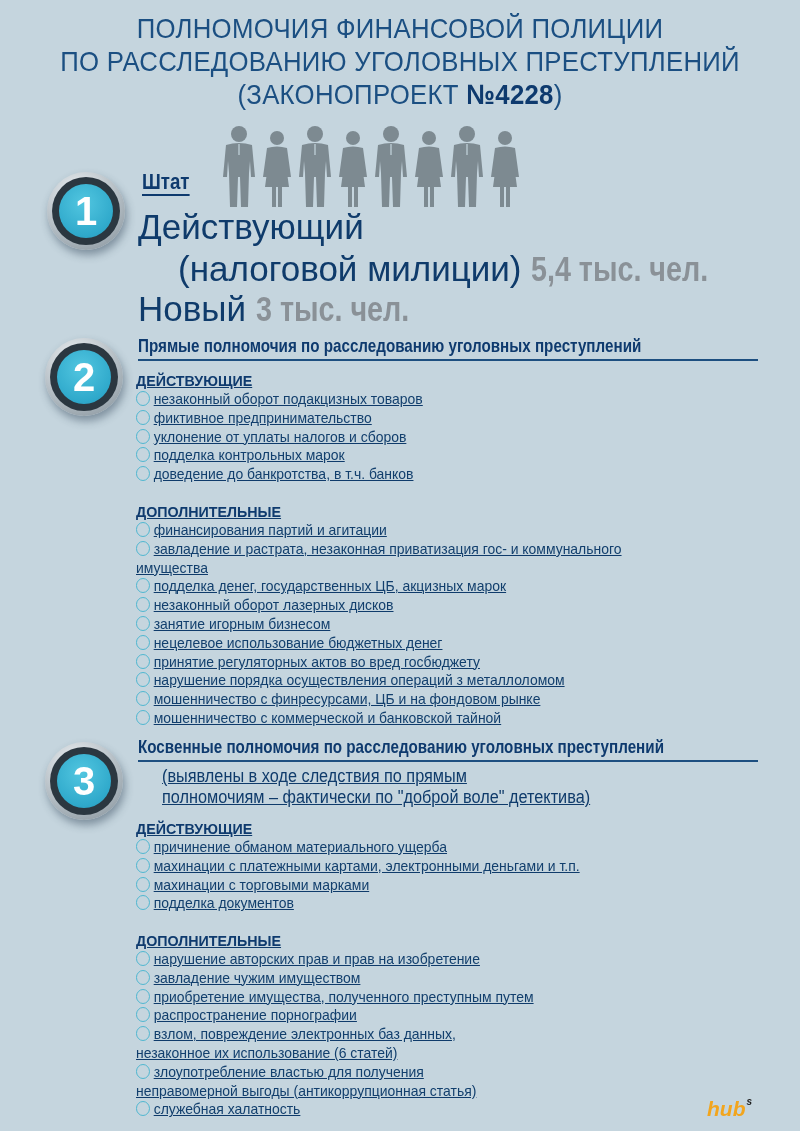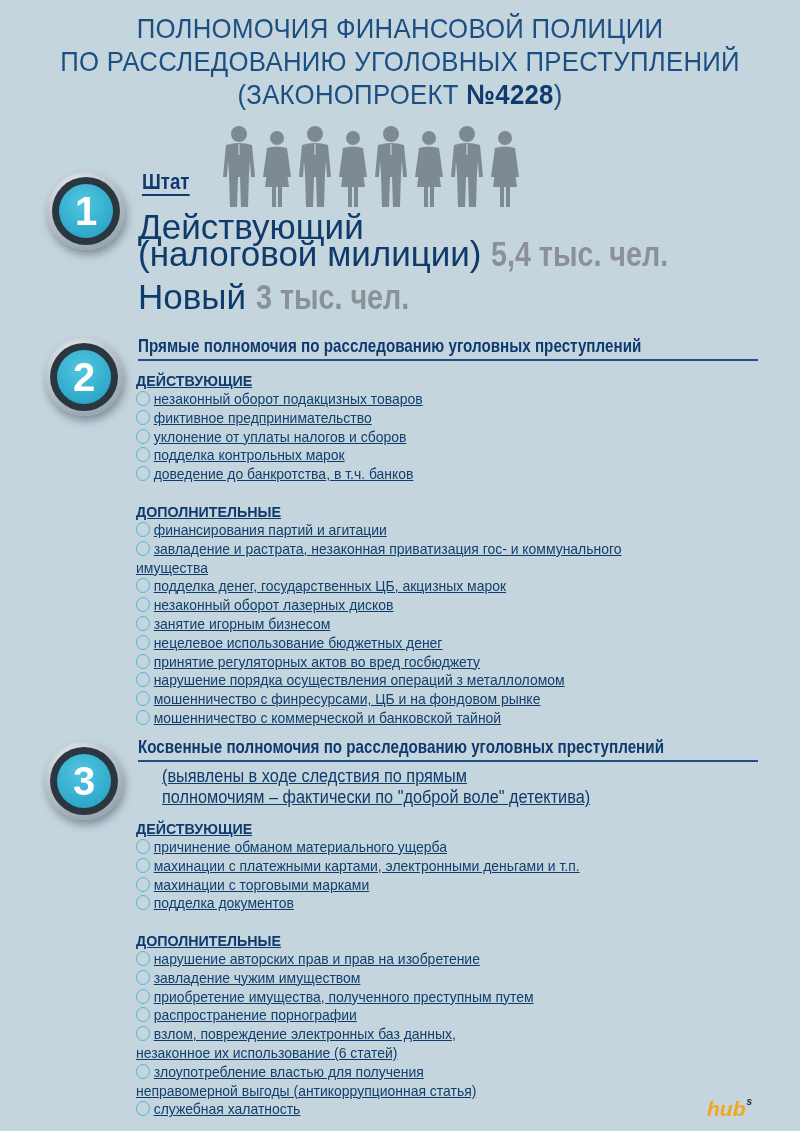--- a/index.html
+++ b/index.html
@@ -115,22 +115,22 @@
       <line x1="17" y1="19" x2="17" y2="30" stroke="#c5d5de" stroke-width="1.2"></line>
     </svg>
   <svg width="30" height="82" viewBox="0 0 30 82">
       <circle cx="15" cy="13" r="7" fill="#7d8a91"></circle>
       <path d="M5 23 Q15 20 25 23 L29 52 L25 52 L24 40 L27 62 L20 62 L20 82 L16 82 L16 62 L14 62 L14 82 L10 82 L10 62 L3 62 L6 40 L5 52 L1 52 Z" fill="#7d8a91"></path>
     </svg>
 </div>
 
 <div class="shtat">Штат</div>
 <div class="big-line" style="top:210px;">Действующий</div>
-<div class="big-line" style="top:237px;"><span>(налоговой милиции)</span> <span class="gray">5,4 тыс. чел.</span></div>
-<div class="big-line" style="top:280px;"><span>Новый</span> <span class="gray">3 тыс. чел.</span></div>
+<div class="big-line" style="top:252px;margin-left:40px;"><span>(налоговой милиции)</span> <span class="gray">5,4 тыс. чел.</span></div>
+<div class="big-line" style="top:292px;"><span>Новый</span> <span class="gray">3 тыс. чел.</span></div>
 
 <div class="badge" style="left:45px; top:338px;">
   <div class="ring"></div>
     <div class="core">2</div>
 </div>
 <div class="sec-head" style="top:335px;">Прямые полномочия по расследованию уголовных преступлений</div>
 <div class="sec-line" style="top:359px; width:620px;"></div>
 
 <div class="block" style="top:371px;">
   <div class="cat">ДЕЙСТВУЮЩИЕ</div>

